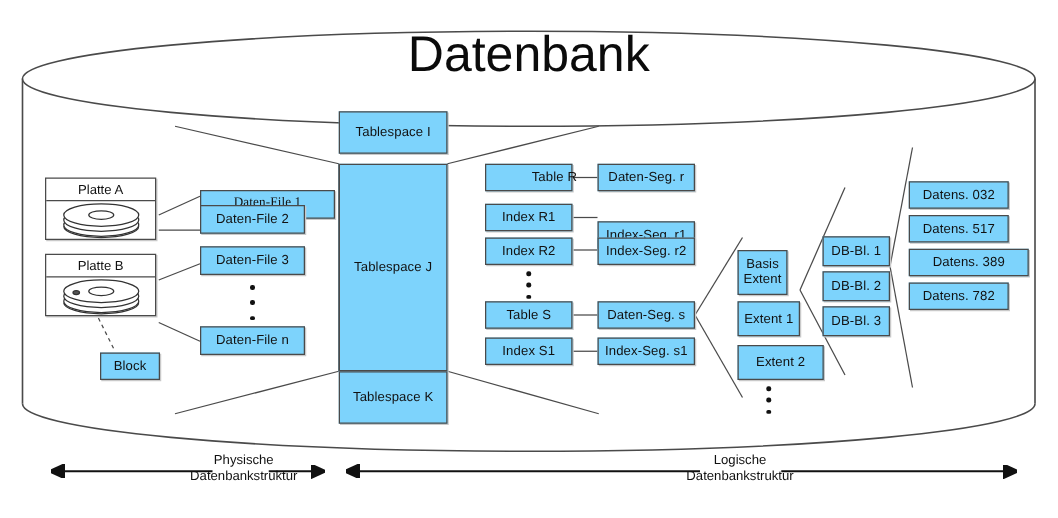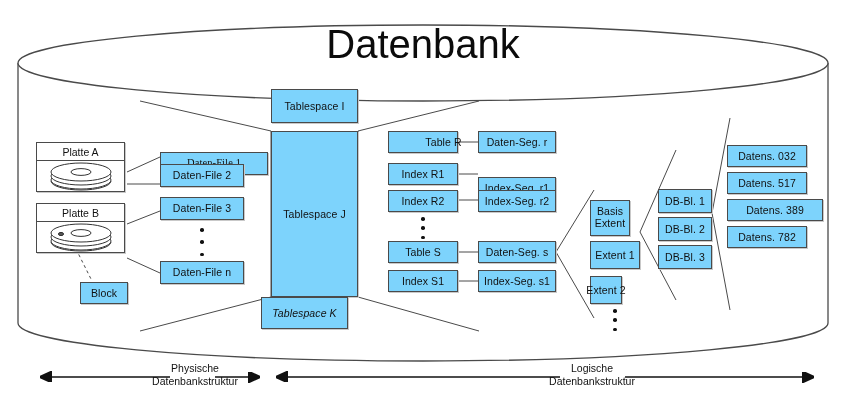--- a/index.html
+++ b/index.html
@@ -218,21 +218,21 @@
   <div class="node" style="left:160px; top:197px; width:84px; height:23px;">Daten-File 3</div>
   <div class="dots" style="left:198px; top:228px; width:8px; height:28px;">
     <i></i>
       <i></i>
       <i></i>
   </div>
   <div class="node" style="left:160px; top:261px; width:84px; height:23px;">Daten-File n</div>
 
   <div class="node" style="left:271px; top:89px; width:87px; height:34px;">Tablespace I</div>
   <div class="node" style="left:271px; top:131px; width:87px; height:166px;">Tablespace J</div>
-  <div class="node" style="left:261px; top:297px; width:87px; height:32px;font-style:italic;">Tablespace K</div>
+  <div class="node" style="left:271px; top:297px; width:87px; height:42px;">Tablespace K</div>
 
   <div class="node" style="left:388px; top:131px; width:70px; height:22px;padding-left:41px;">Table R</div>
   <div class="node" style="left:388px; top:163px; width:70px; height:22px;">Index R1</div>
   <div class="node" style="left:388px; top:190px; width:70px; height:22px;">Index R2</div>
   <div class="dots" style="left:419px; top:217px; width:8px; height:22px;">
     <i></i>
       <i></i>
       <i></i>
   </div>
   <div class="node" style="left:388px; top:241px; width:70px; height:22px;">Table S</div>
@@ -242,21 +242,21 @@
   <div class="node" style="left:478px; top:177px; width:78px; height:22px;">Index-Seg. r1</div>
   <div class="node" style="left:478px; top:190px; width:78px; height:22px;">Index-Seg. r2</div>
   <div class="node" style="left:478px; top:241px; width:78px; height:22px;">Daten-Seg. s</div>
   <div class="node" style="left:478px; top:270px; width:78px; height:22px;">Index-Seg. s1</div>
 
   <div class="node two-line" style="left:590px; top:200px; width:40px; height:36px;">
     <span>Basis</span>
     <span>Extent</span>
   </div>
   <div class="node" style="left:590px; top:241px; width:50px; height:28px;">Extent 1</div>
-  <div class="node" style="left:590px; top:276px; width:32px; height:28px;">Extent 2</div>
+  <div class="node" style="left:590px; top:276px; width:69px; height:28px;">Extent 2</div>
   <div class="dots" style="left:611px; top:309px; width:8px; height:22px;">
     <i></i>
       <i></i>
       <i></i>
   </div>
 
   <div class="node" style="left:658px; top:189px; width:54px; height:24px;">DB-Bl. 1</div>
   <div class="node" style="left:658px; top:217px; width:54px; height:24px;">DB-Bl. 2</div>
   <div class="node" style="left:658px; top:245px; width:54px; height:24px;">DB-Bl. 3</div>
 

